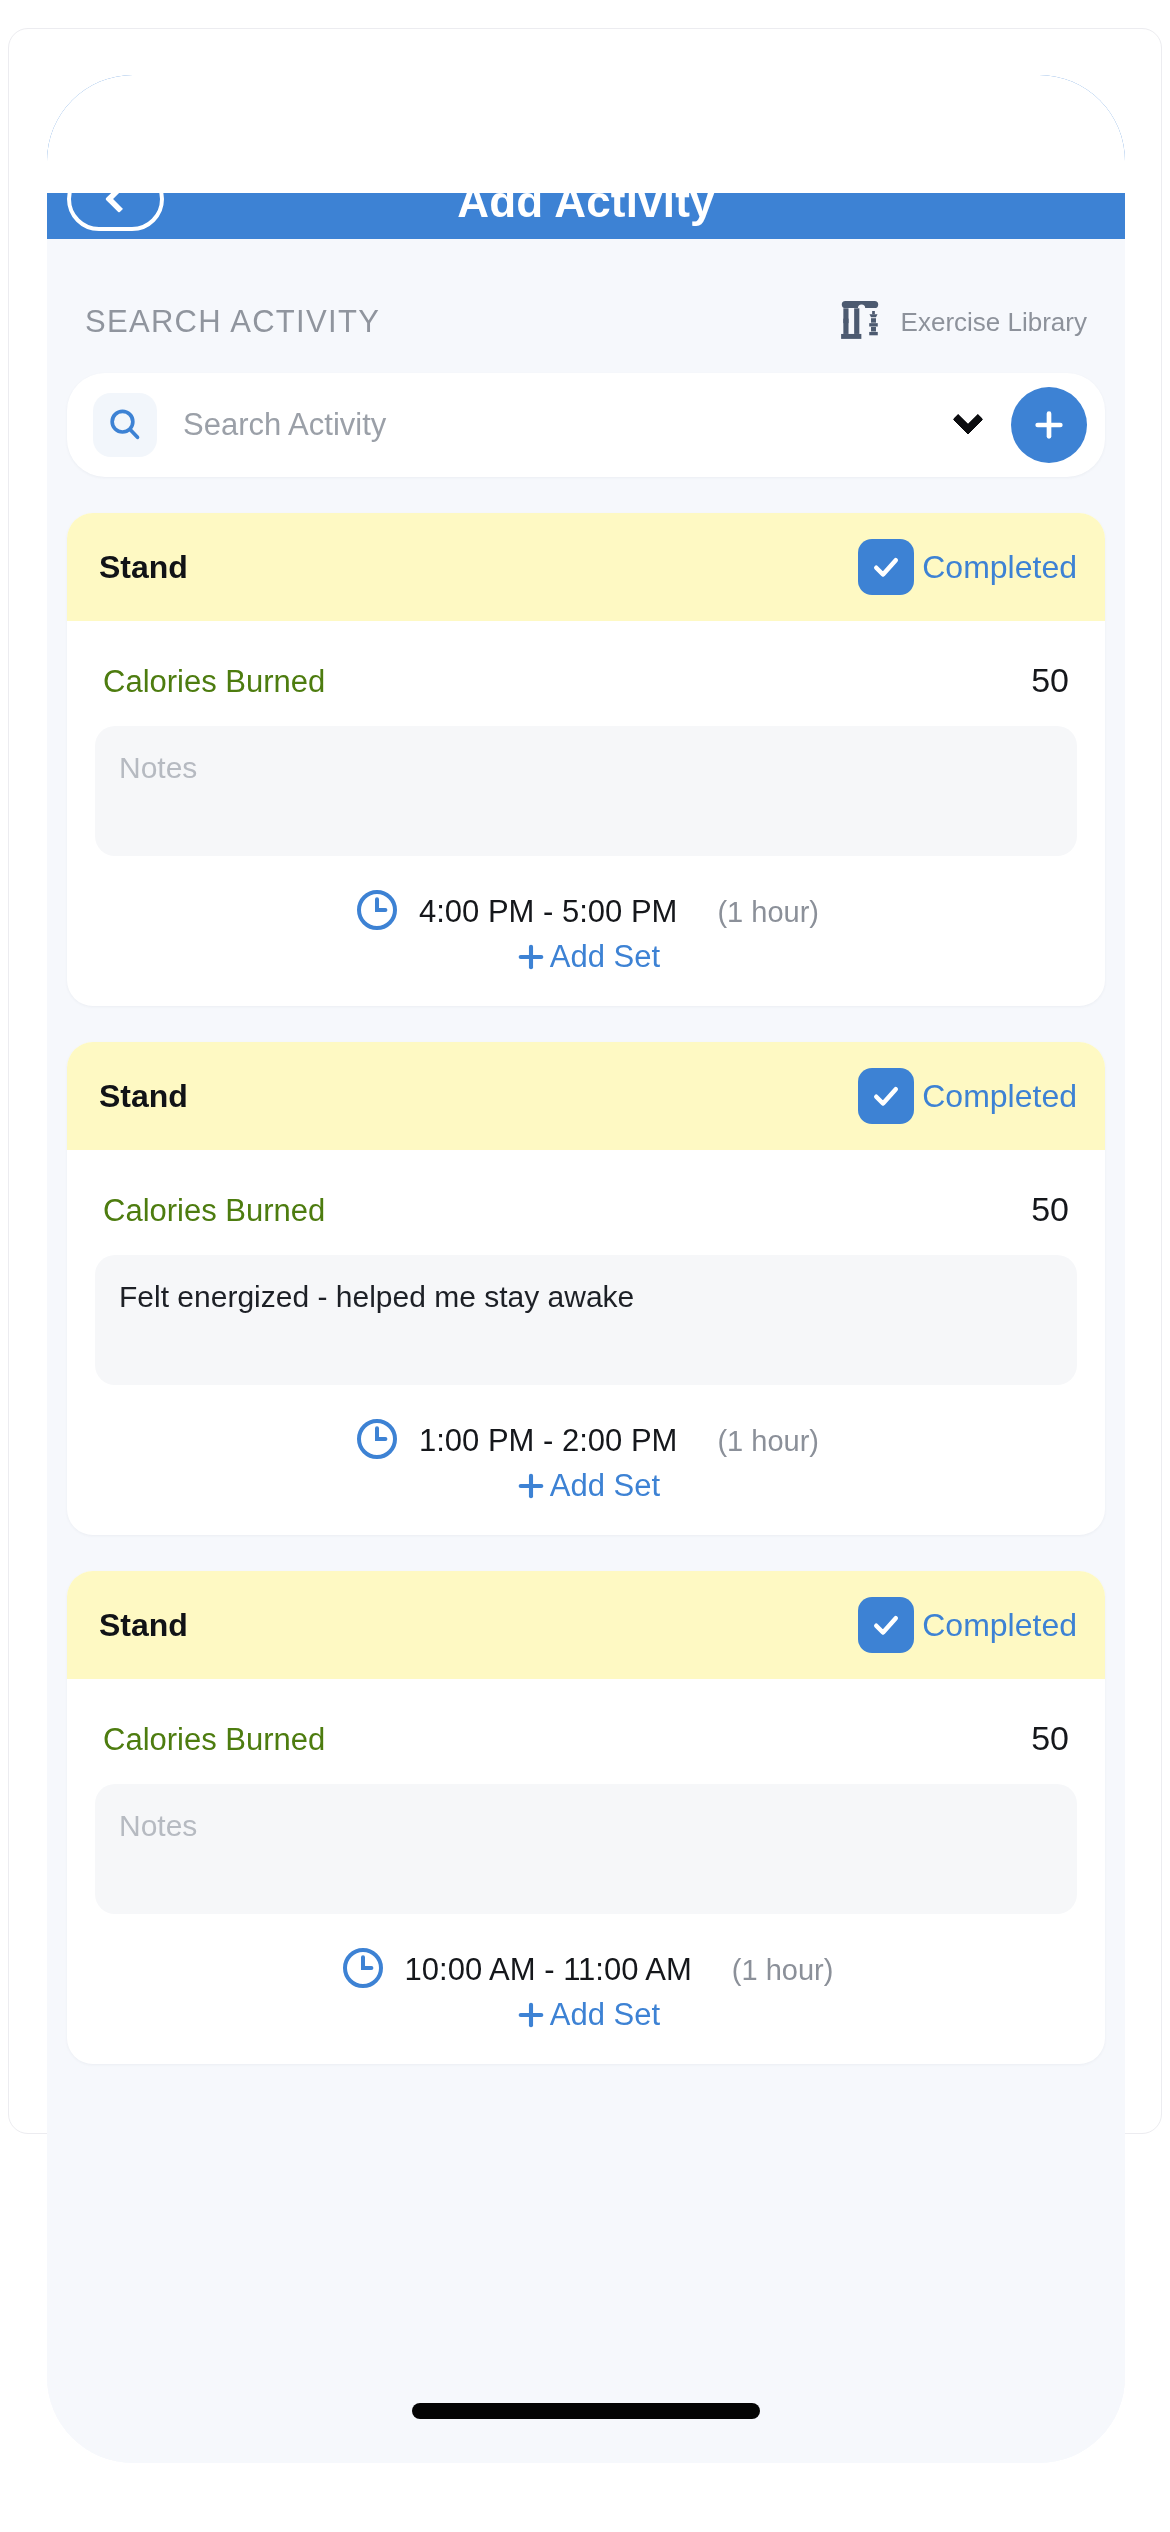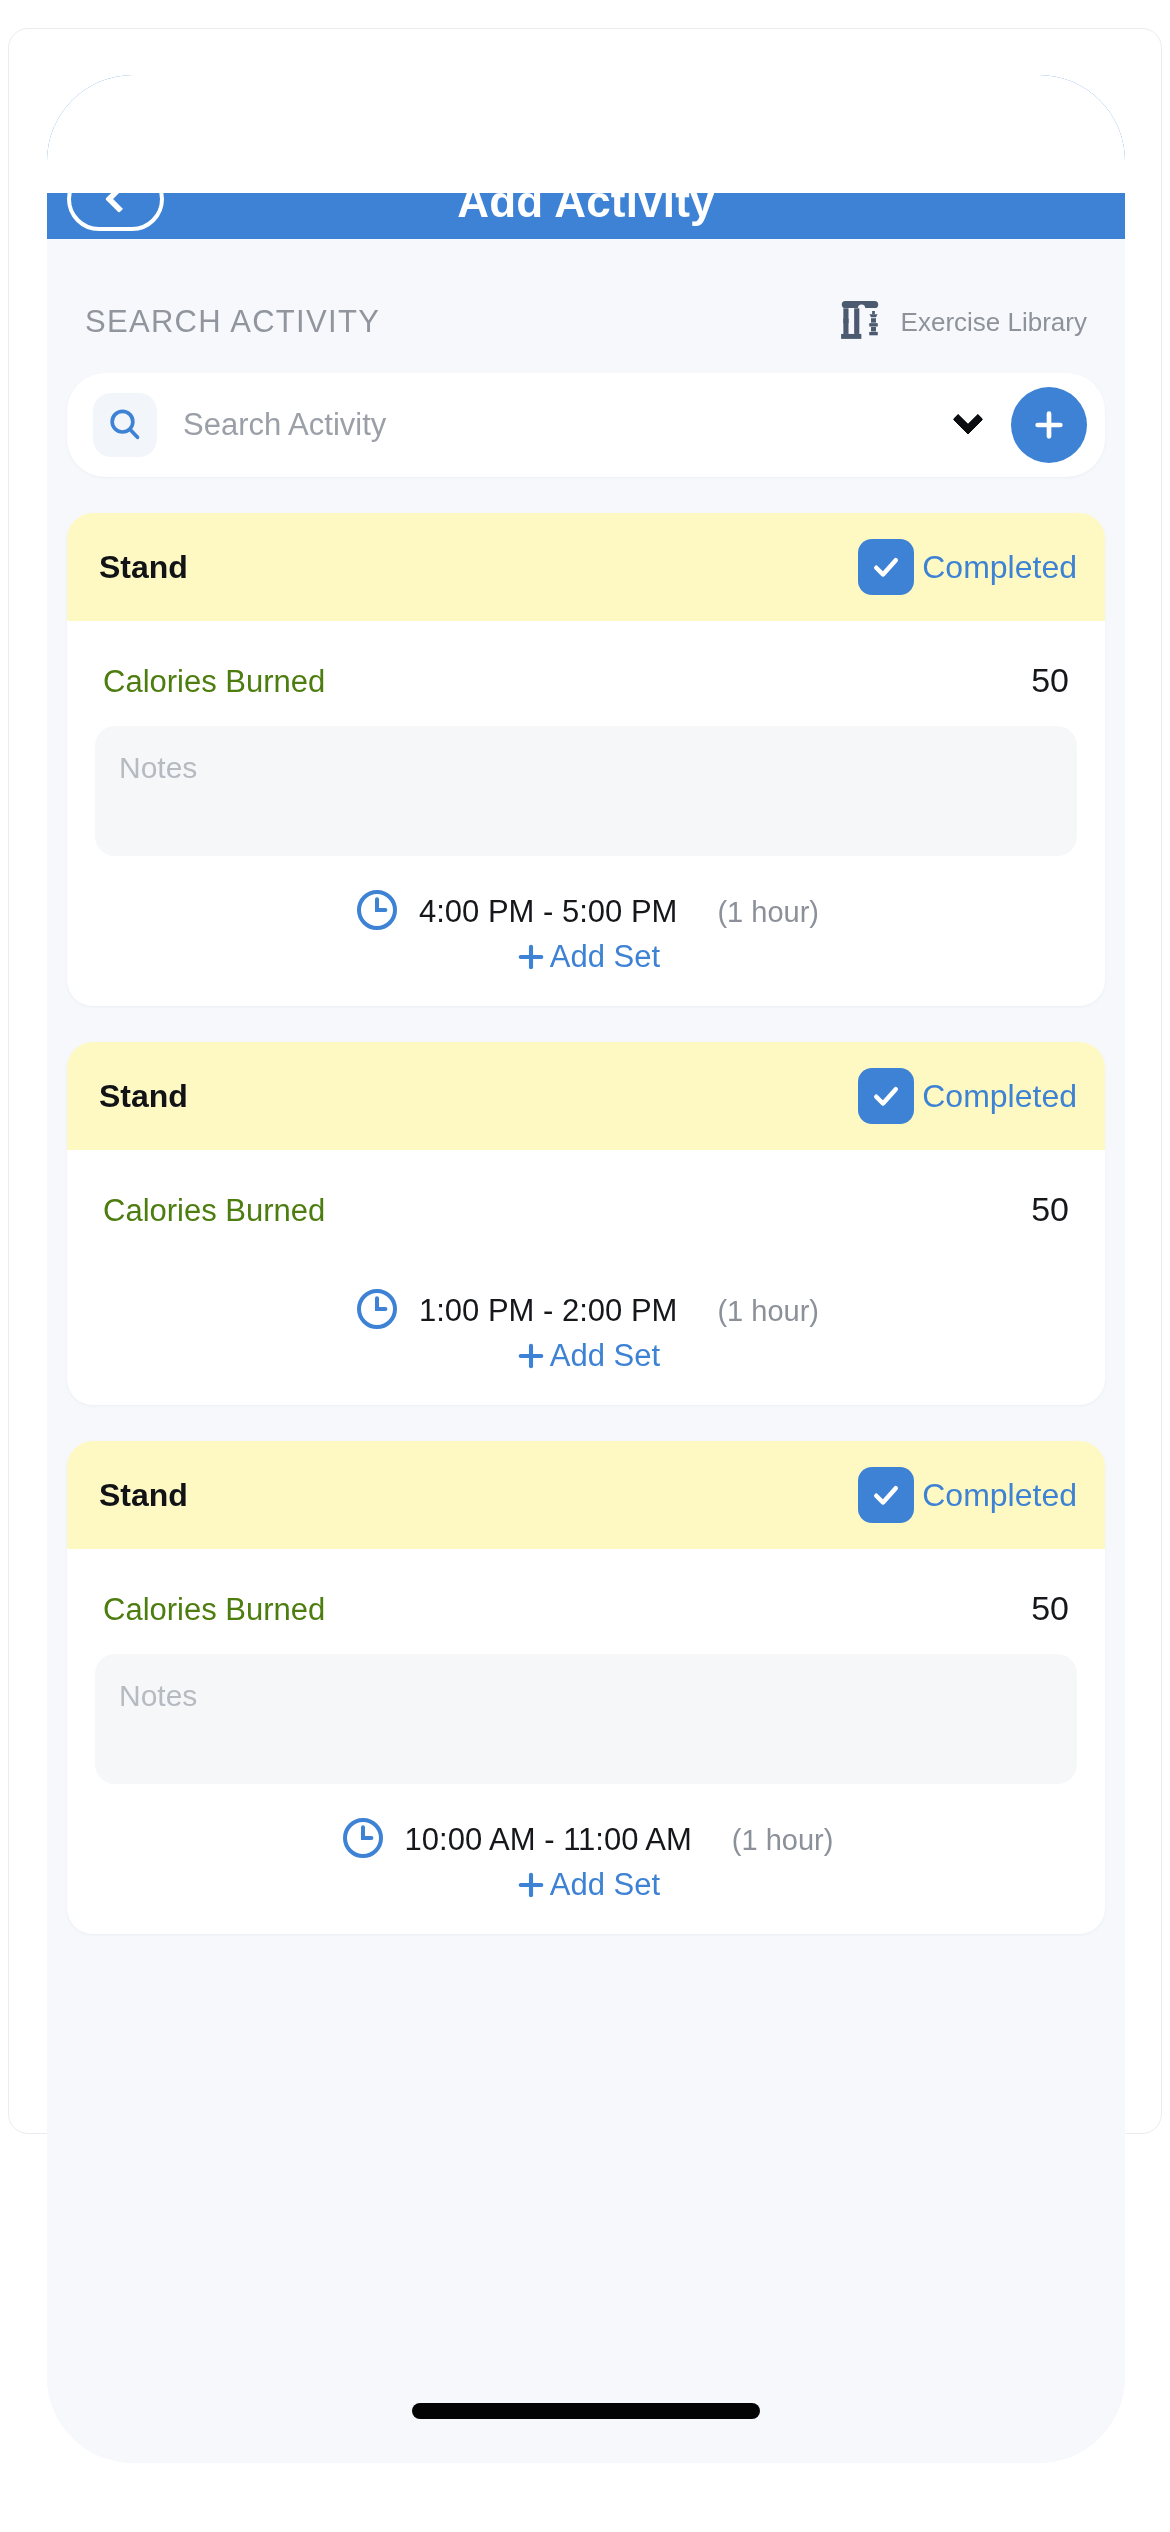--- a/index.html
+++ b/index.html
@@ -449,20 +449,21 @@
           </svg>
         </span>
         <span class="completed-label">Completed</span>
       </span>
     </div>
     <div class="card-body">
       <div class="metric-row">
         <span class="metric-label">Calories Burned</span>
         <span class="metric-value">50</span>
       </div>
+      <div class="notes-box">Felt energized - helped me stay awake</div>
       <div class="time-row">
         <span class="time-left">
           <span>
             <svg width="48" height="48" viewBox="0 0 24 24" fill="none" stroke="#3d82d4" stroke-width="2" stroke-linecap="round">
               <circle cx="12" cy="12" r="9"></circle>
               <polyline points="12,6.6 12,12 16.2,12"></polyline>
             </svg>
           </span>
           <span class="time-text">1:00 PM - 2:00 PM</span>
           <span class="time-dur">(1 hour)</span>

